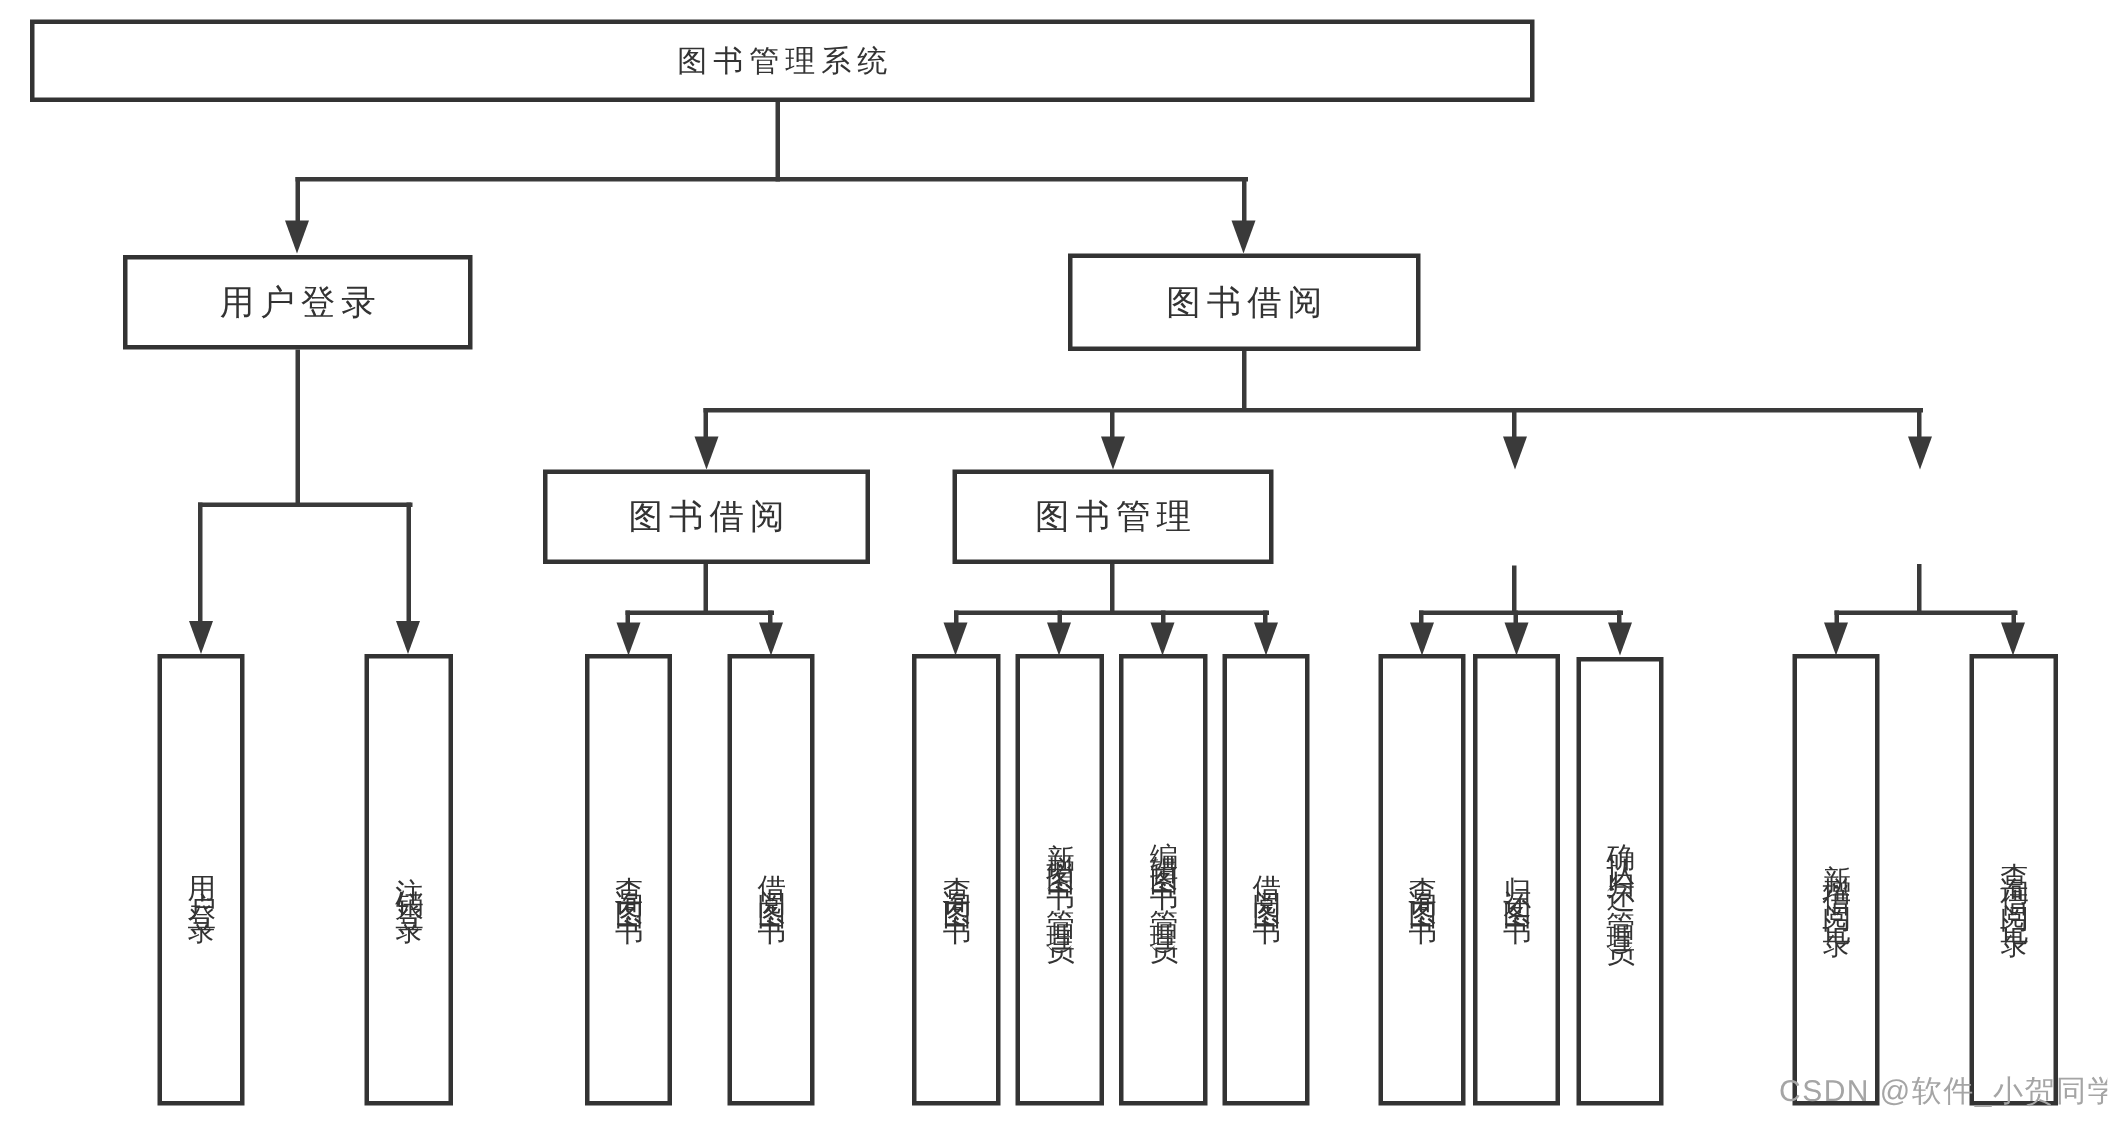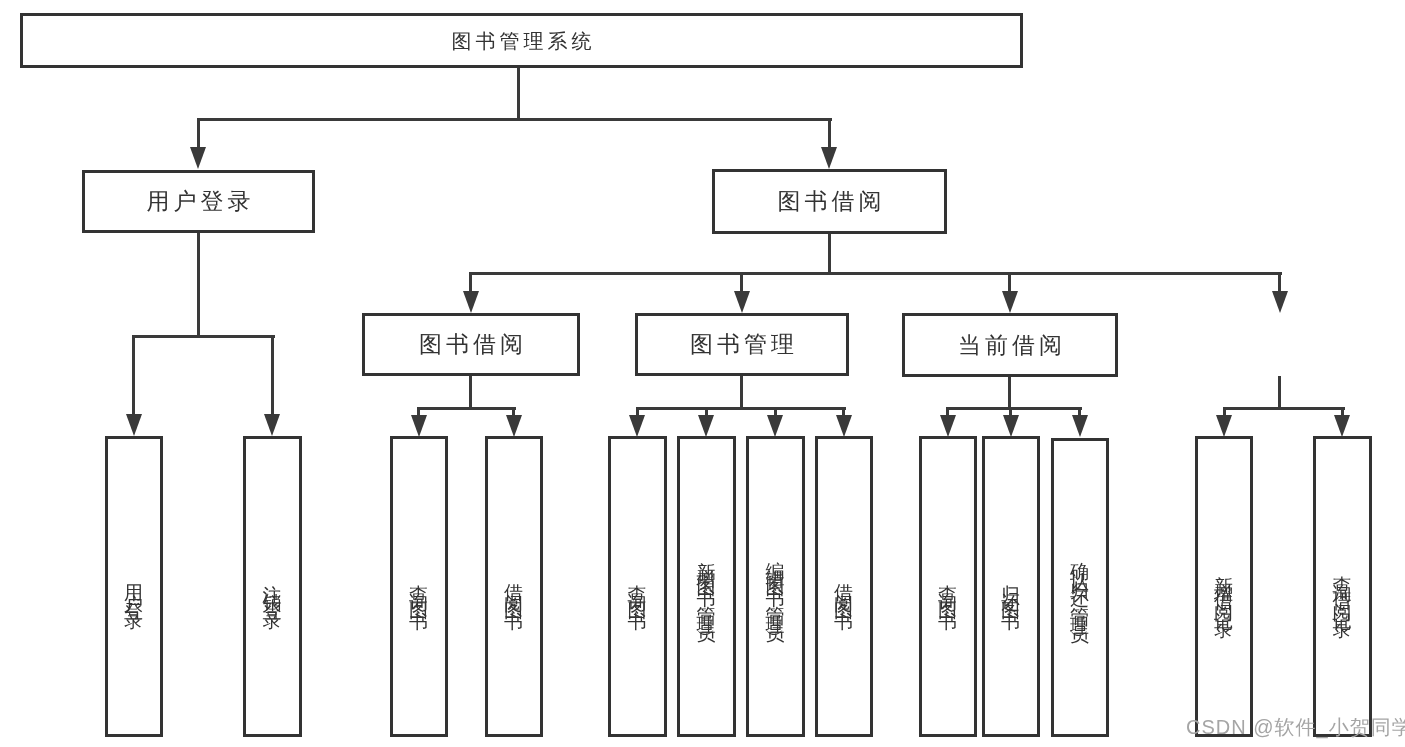--- a/index.html
+++ b/index.html
@@ -96,23 +96,20 @@
   <div class="ahead" style="left:1002px;top:291px"></div>
   <div class="line" style="left:1278px;top:272px;width:3px;height:22px"></div>
   <div class="ahead" style="left:1272px;top:291px"></div>
 
   <div class="box" style="left:362px;top:313px;width:218px;height:63px">
     <span class="hlabel">图书借阅</span>
   </div>
   <div class="box" style="left:635px;top:313px;width:214px;height:63px">
     <span class="hlabel">图书管理</span>
   </div>
-  <div class="box" style="left:902px;top:313px;width:216px;height:64px">
-    <span class="hlabel">当前借阅</span>
-  </div>
 
   <div class="line" style="left:469px;top:376px;width:3px;height:34px"></div>
   <div class="line" style="left:417px;top:407px;width:99px;height:3px"></div>
   <div class="line" style="left:417px;top:407px;width:3px;height:12px"></div>
   <div class="ahead" style="left:411px;top:415px"></div>
   <div class="line" style="left:512px;top:407px;width:3px;height:12px"></div>
   <div class="ahead" style="left:506px;top:415px"></div>
 
   <div class="line" style="left:740px;top:376px;width:3px;height:34px"></div>
   <div class="line" style="left:636px;top:407px;width:210px;height:3px"></div>

